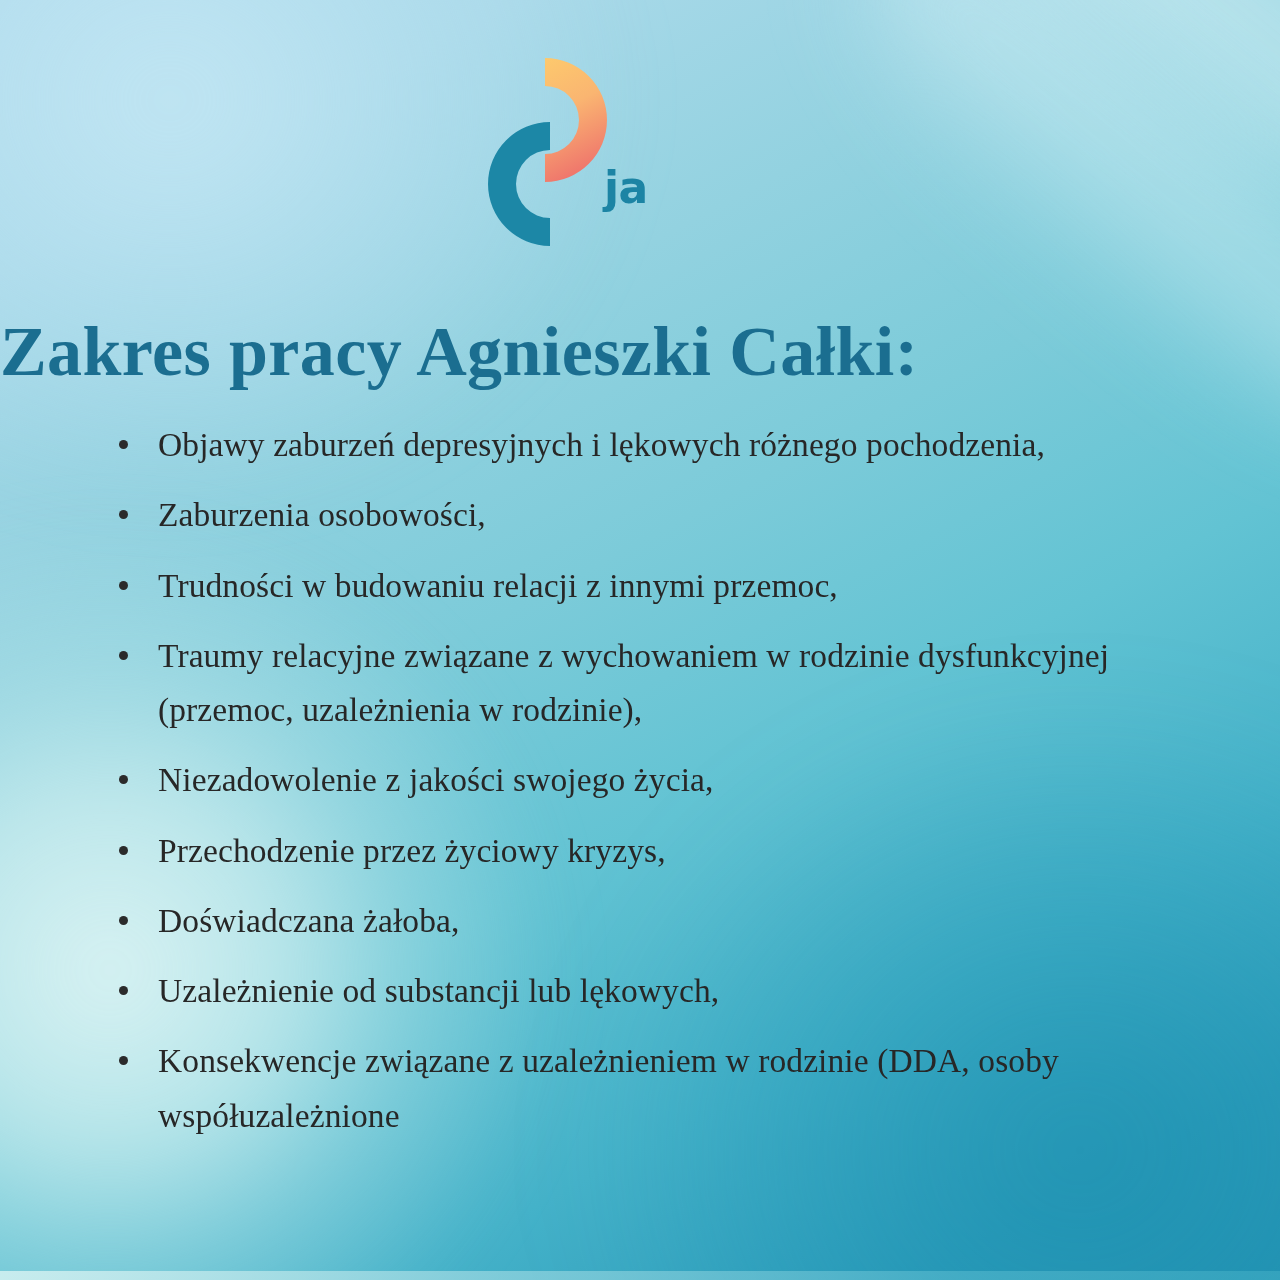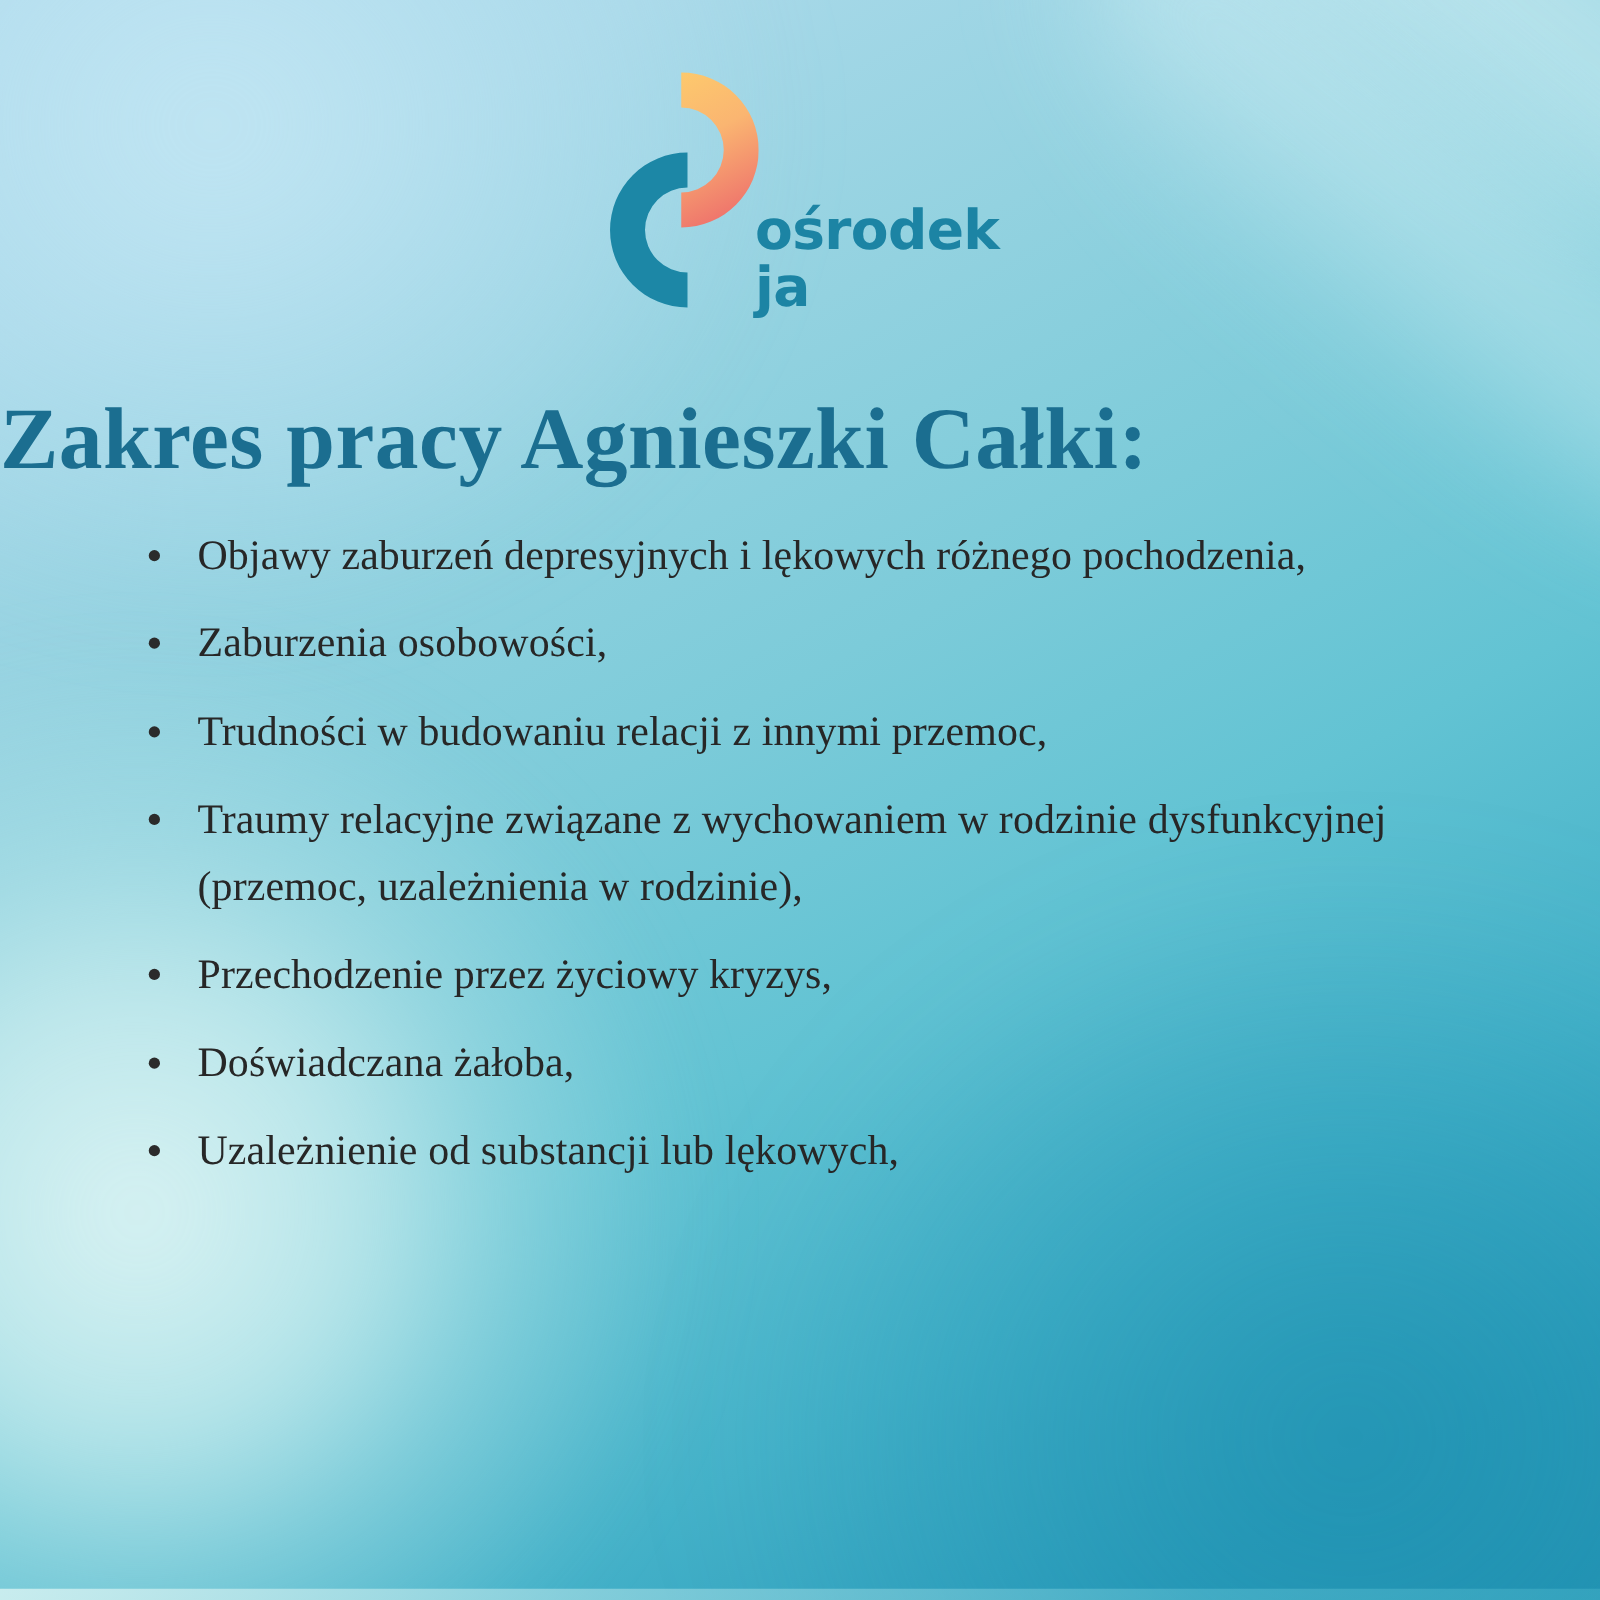--- a/index.html
+++ b/index.html
@@ -233,30 +233,31 @@
                  Z" fill="url(#orangeGrad)"></path>
 
         <path d="M 68 72
                  A 62 62 0 0 0 68 196
                  L 68 168
                  A 34 34 0 0 1 68 100
                  Z" fill="#1c87a6"></path>
       </svg>
     </div>
     <div class="wordmark">
-      <span>ośrodek</span>
       <span class="line2">ja</span>
     </div>
   </div>
 
   <div class="headline">Zakres pracy Agnieszki Całki:</div>
 
   <ul class="bullets">
     <li>Objawy zaburzeń depresyjnych i lękowych różnego pochodzenia,</li>
     <li>Zaburzenia osobowości,</li>
     <li>Trudności w budowaniu relacji z innymi przemoc,</li>
     <li>Traumy relacyjne związane z wychowaniem w rodzinie dysfunkcyjnej (przemoc, uzależnienia w rodzinie),</li>
+    <li>Niezadowolenie z jakości swojego życia,</li>
     <li>Przechodzenie przez życiowy kryzys,</li>
     <li>Doświadczana żałoba,</li>
     <li>Uzależnienie od substancji lub lękowych,</li>
+    <li>Konsekwencje związane z uzależnieniem w rodzinie (DDA, osoby współuzależnione</li>
   </ul>
 
 </div>
 
 </body></html>

